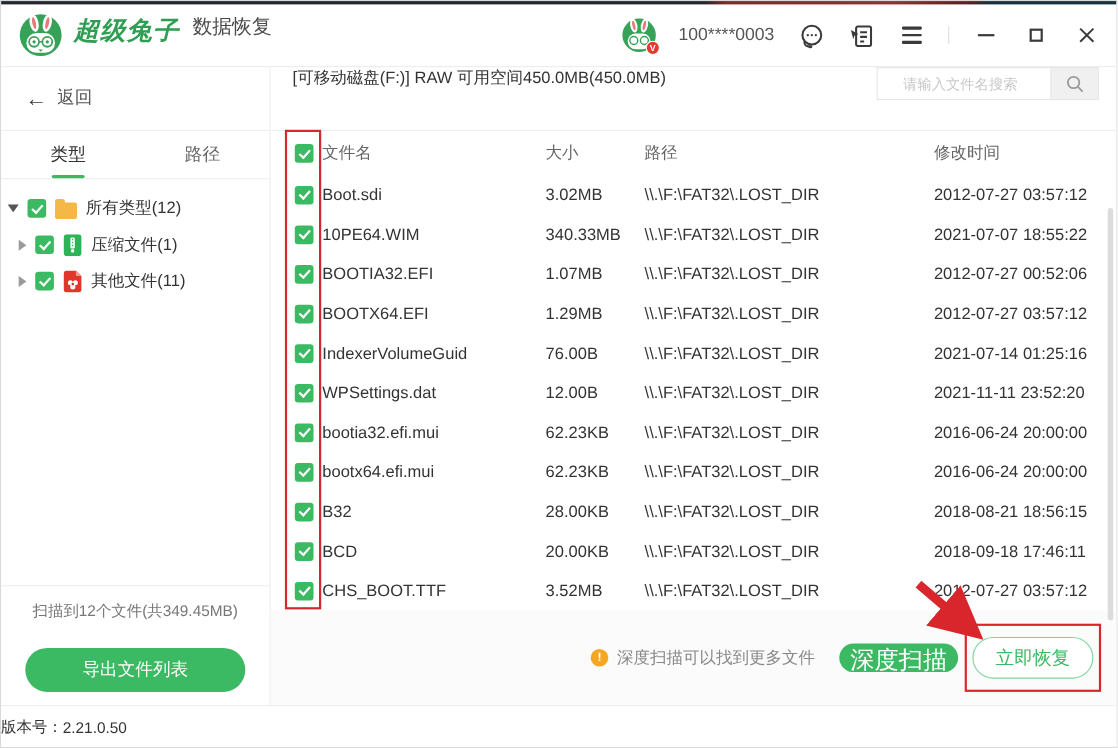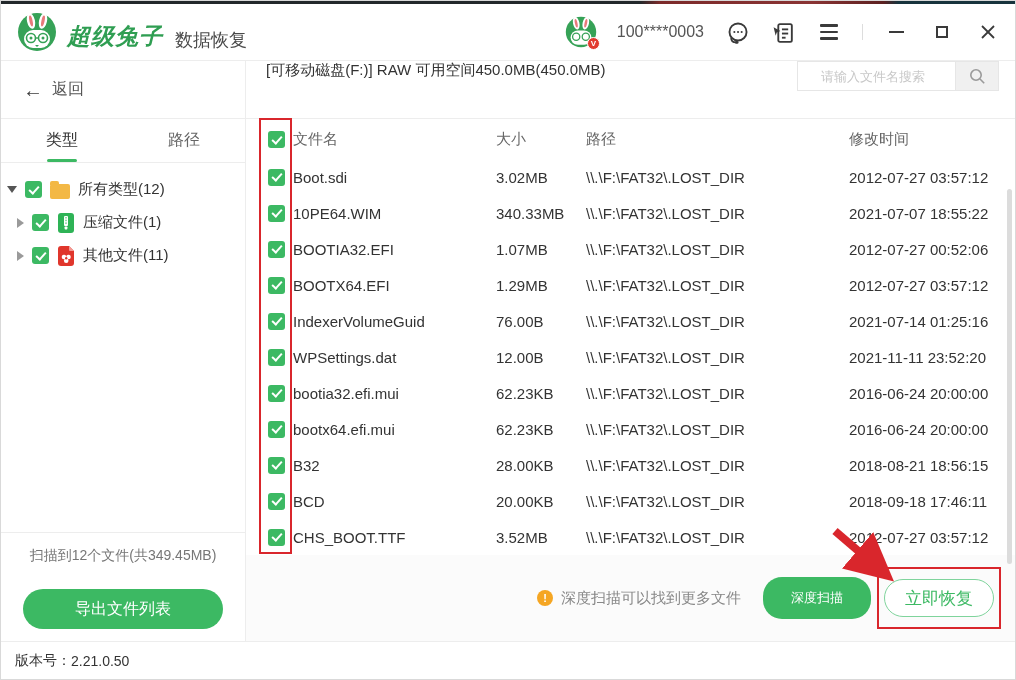--- a/index.html
+++ b/index.html
@@ -12,21 +12,21 @@
     --txt3:#999;
     --line:#ededed;
   }
   *{margin:0;padding:0;box-sizing:border-box;font-family:"Liberation Sans","DejaVu Sans",sans-serif;}
   body{background:#fff;}
   .window{position:relative;width:1016px;height:680px;background:#fff;overflow:hidden;border:1px solid #d9d9d9;}
   .top-strip{height:3px;background:linear-gradient(90deg,#22282b 0%,#22282b 63%,#7c2a2a 65%,#8a3434 80%,#5c2020 87%,#17333d 88.5%,#17333d 100%);}
 
   
   .titlebar{height:57px;display:flex;align-items:center;border-bottom:1px solid var(--line);padding:0 14px 0 16px;}
-  .logo-wrap{display:flex;align-items:flex-end;gap:10px;}
+  .logo-wrap{display:flex;align-items:flex-start;gap:10px;}
   .brand-name{font-size:23px;font-weight:bold;color:var(--logo-green);font-style:italic;letter-spacing:1px;}
   .brand-sub{font-size:18px;color:#4a4a4a;margin-left:2px;}
   .titlebar-right{margin-left:auto;display:flex;align-items:center;gap:20px;}
   .avatar{position:relative;width:32px;height:32px;}
   .v-badge{position:absolute;right:-3px;bottom:-2px;width:13px;height:13px;background:#e23b30;border-radius:50%;color:#fff;font-size:8px;font-weight:bold;display:flex;align-items:center;justify-content:center;border:1px solid #fff;}
   .username{font-size:16px;color:#555;}
   .tb-icon{width:26px;height:26px;display:flex;align-items:center;justify-content:center;cursor:pointer;}
   .hamburger{display:flex;flex-direction:column;gap:4px;}
   .hamburger span{display:block;width:18px;height:2.4px;background:#3a3a3a;border-radius:1px;}
   .tb-sep{width:1px;height:16px;background:#ddd;}
@@ -73,26 +73,26 @@
   .thead{height:40px;color:var(--txt2);font-size:15px;}
   .thead .checkbox{margin-top:1px;}
   .tbody .grid-row{height:36px;font-size:15px;color:var(--txt);}
   .cell-name{padding-left:2px;}
   .mono-path{font-size:15px;}
 
   .action-bar{flex:1;display:flex;align-items:center;justify-content:flex-end;padding-right:14px;background:#fbfbfb;}
   .hint{display:flex;align-items:center;gap:8px;margin-right:22px;}
   .warn-icon{width:16px;height:16px;background:var(--orange);border-radius:50%;color:#fff;font-size:11px;font-weight:bold;display:flex;align-items:center;justify-content:center;}
   .hint-text{font-size:15px;color:#888;}
-  .deepscan-btn{width:108px;height:42px;border:none;border-radius:19px;background:var(--green);color:#fff;font-size:13px;cursor:pointer;}
+  .deepscan-btn{width:108px;height:26px;border:none;border-radius:19px;background:var(--green);color:#fff;font-size:22px;cursor:pointer;}
   .recover-wrap{border:2px solid var(--red);padding:10px 5px;margin-left:6px;}
   .recover-btn{width:110px;height:38px;border-radius:19px;background:#fff;border:1px solid #7fd49c;color:var(--green);font-size:17px;cursor:pointer;}
 
   
-  .version-bar{height:39px;border-top:1px solid var(--line);display:flex;align-items:center;padding-left:14px;font-size:14px;color:var(--txt);background:#fff;}
+  .version-bar{height:39px;border-top:1px solid var(--line);display:flex;align-items:center;font-size:14px;color:var(--txt);background:#fff;}
 
   
   .anno-col-box{position:absolute;left:258px;top:117px;width:33px;height:436px;border:2px solid var(--red);pointer-events:none;}
   .anno-arrow{position:absolute;left:826px;top:522px;pointer-events:none;}
   .scroll-thumb{position:absolute;right:3px;top:128px;width:5px;height:375px;background:#dcdcdc;border-radius:3px;}
 </style>
 </head>
 <body>
 
 <div class="window">

